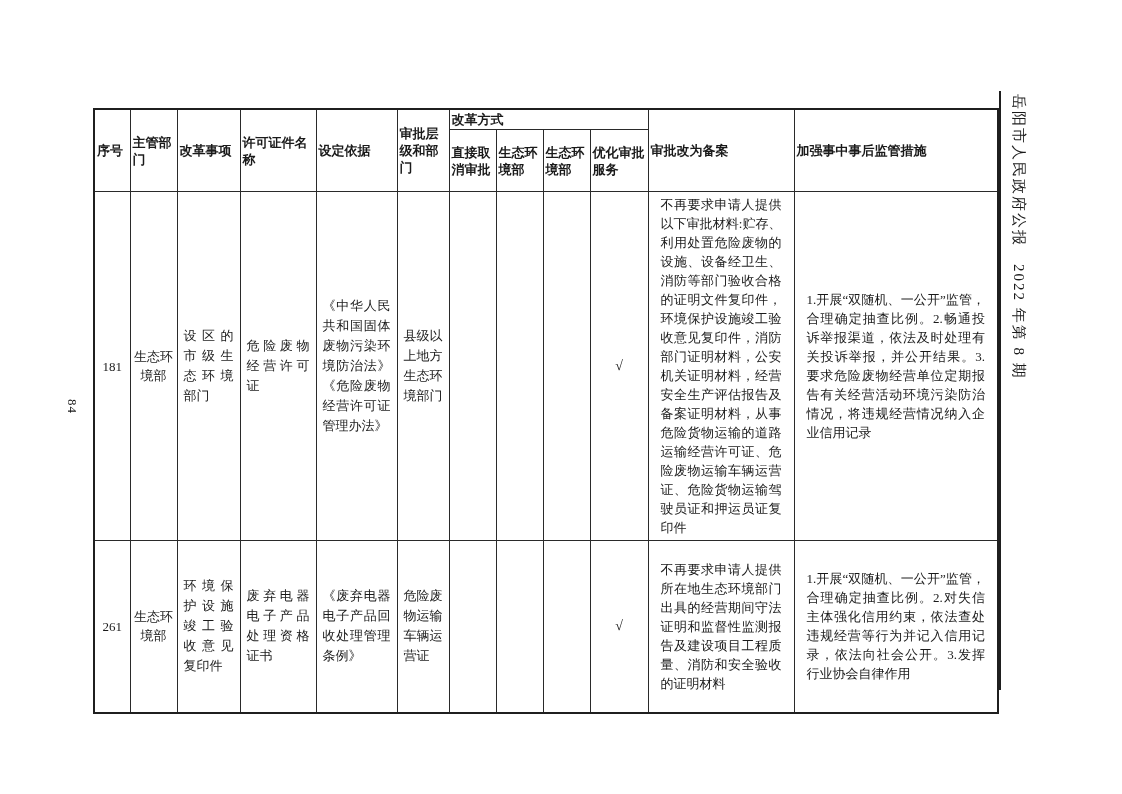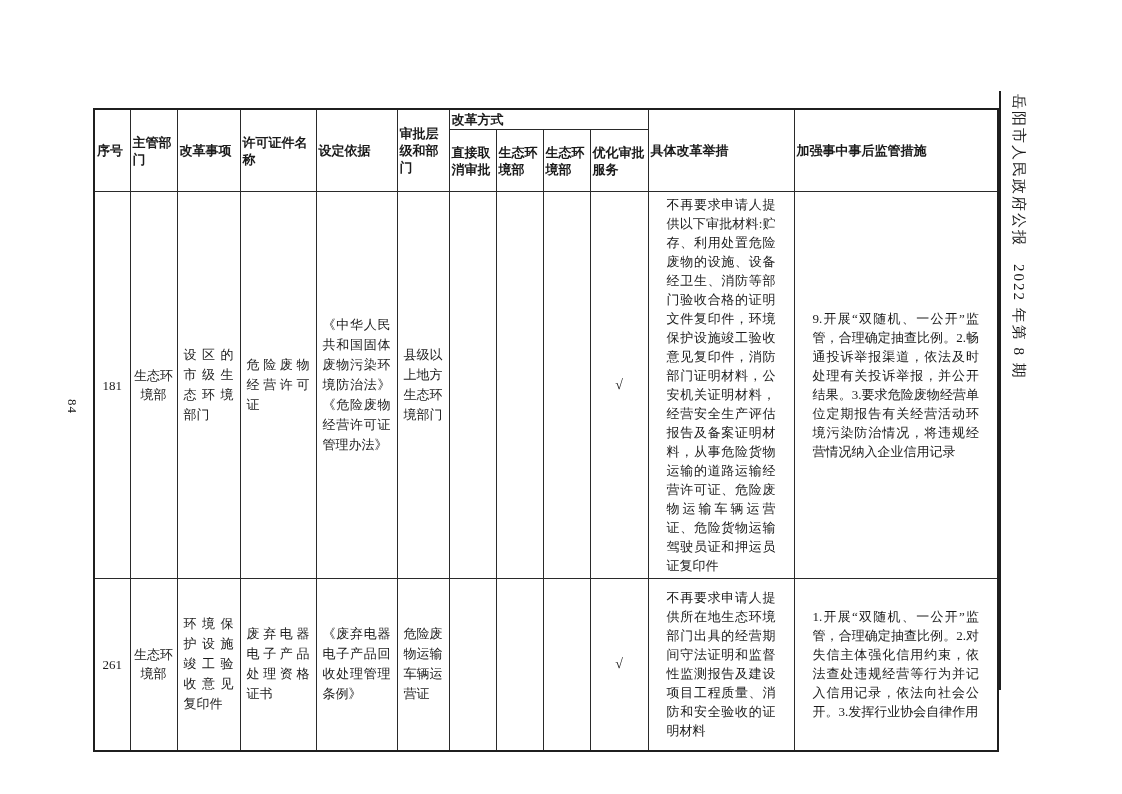--- a/index.html
+++ b/index.html
@@ -43,21 +43,21 @@
     text-justify: inter-character;
     word-break: break-all;
     line-height: 20px;
     padding: 2px 6px;
   }
   td.cell-long {
     text-align: justify;
     text-justify: inter-character;
     word-break: break-all;
     line-height: 19px;
-    padding: 3px 18px;
+    padding: 3px 12px;
     vertical-align: middle;
   }
   td.cell-check {
     text-align: center;
     font-size: 14px;
   }
   .spine-rule {
     position: absolute;
     left: 999px;
     top: 91px;
@@ -112,42 +112,42 @@
   </colgroup>
   <tbody>
       <tr style="height:20px">
     <th rowspan="2">序号</th>
     <th rowspan="2">主管部门</th>
     <th rowspan="2">改革事项</th>
     <th rowspan="2">许可证件名称</th>
     <th rowspan="2">设定依据</th>
     <th rowspan="2">审批层级和部门</th>
     <th colspan="4">改革方式</th>
-    <th rowspan="2">具体改革举措</th>
+    <th rowspan="2">审批改为备案</th>
     <th rowspan="2">加强事中事后监管措施</th>
   </tr>
   <tr style="height:62px">
     <th>直接取消审批</th>
     <th>生态环境部</th>
     <th>生态环境部</th>
     <th>优化审批服务</th>
   </tr>
   <tr style="height:328px">
     <td class="cell-center">181</td>
     <td class="cell-center">生态环境部</td>
     <td class="cell-cjk">设区的市级生态环境部门</td>
     <td class="cell-cjk">危险废物经营许可证</td>
     <td class="cell-cjk">《中华人民共和国固体废物污染环境防治法》《危险废物经营许可证管理办法》</td>
     <td class="cell-cjk">县级以上地方生态环境部门</td>
     <td class="cell-check"></td>
     <td class="cell-check"></td>
     <td class="cell-check"></td>
     <td class="cell-check">√</td>
     <td class="cell-long">不再要求申请人提供以下审批材料:贮存、利用处置危险废物的设施、设备经卫生、消防等部门验收合格的证明文件复印件，环境保护设施竣工验收意见复印件，消防部门证明材料，公安机关证明材料，经营安全生产评估报告及备案证明材料，从事危险货物运输的道路运输经营许可证、危险废物运输车辆运营证、危险货物运输驾驶员证和押运员证复印件</td>
-    <td class="cell-long">9.开展“双随机、一公开”监管，合理确定抽查比例。2.畅通投诉举报渠道，依法及时处理有关投诉举报，并公开结果。3.要求危险废物经营单位定期报告有关经营活动环境污染防治情况，将违规经营情况纳入企业信用记录</td>
+    <td class="cell-long">1.开展“双随机、一公开”监管，合理确定抽查比例。2.畅通投诉举报渠道，依法及时处理有关投诉举报，并公开结果。3.要求危险废物经营单位定期报告有关经营活动环境污染防治情况，将违规经营情况纳入企业信用记录</td>
   </tr>
   <tr style="height:172px">
     <td class="cell-center">261</td>
     <td class="cell-center">生态环境部</td>
     <td class="cell-cjk">环境保护设施竣工验收意见复印件</td>
     <td class="cell-cjk">废弃电器电子产品处理资格证书</td>
     <td class="cell-cjk">《废弃电器电子产品回收处理管理条例》</td>
     <td class="cell-cjk">危险废物运输车辆运营证</td>
     <td class="cell-check"></td>
     <td class="cell-check"></td>

